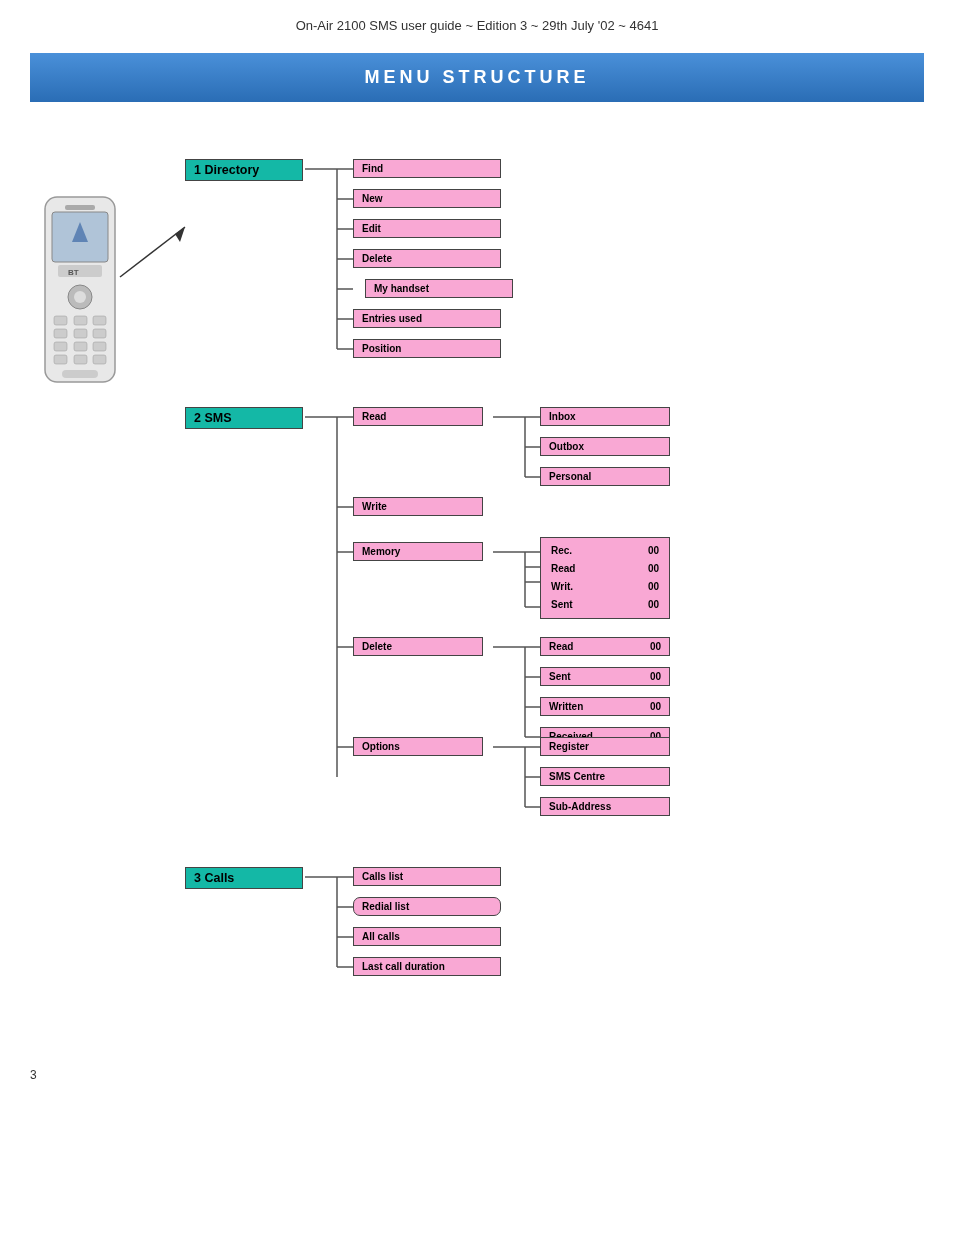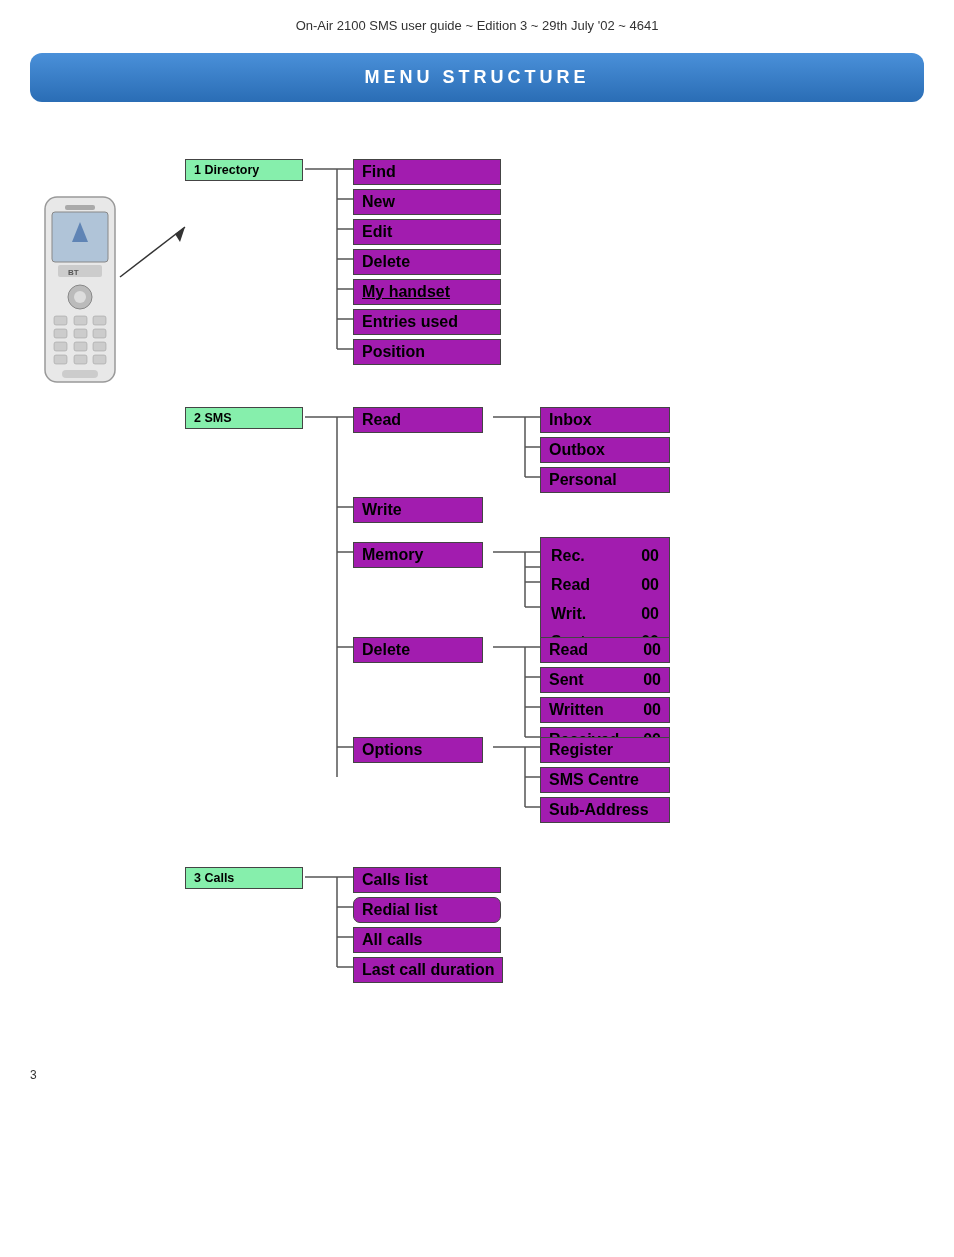--- a/index.html
+++ b/index.html
@@ -15,44 +15,44 @@
     .page-header {
       text-align: center;
       padding: 18px 0 10px 0;
       font-size: 13px;
       color: #333;
     }
 
     .blue-banner {
       background: linear-gradient(to bottom, #4a90d9, #2a6db5);
       margin: 10px 30px;
-      border-radius: 12px;
+      border-radius: 0;
       text-align: center;
       padding: 14px 0;
     }
     .blue-banner h1 {
       color: white;
       font-size: 18px;
       font-weight: bold;
       letter-spacing: 4px;
     }
 
     
     .box {
       position: absolute;
       border: 1.5px solid #444;
       padding: 3px 8px;
-      font-size: 16px;
+      font-size: 10px;
       font-weight: bold;
-      background: #a21caf;
+      background: #f9a8d4;
       white-space: nowrap;
     }
 
     .box.l1 {
-      background: #86efac;
+      background: #14b8a6;
       font-size: 12.5px;
     }
 
     .page-number {
       position: absolute;
       bottom: 20px;
       left: 30px;
       font-size: 12px;
       color: #333;
     }
@@ -175,21 +175,21 @@
     </svg>
 
     <div class="box l1" style="left: 0px; top: 27px; min-width: 118px;">
       <span>1 Directory</span>
     </div>
 
     <div class="box" style="left: 168px; top: 27px; min-width: 148px;">Find</div>
     <div class="box" style="left: 168px; top: 57px; min-width: 148px;">New</div>
     <div class="box" style="left: 168px; top: 87px; min-width: 148px;">Edit</div>
     <div class="box" style="left: 168px; top: 117px; min-width: 148px;">Delete</div>
-    <div class="box" style="left: 168px; top: 147px; min-width: 148px; text-decoration: underline;">My handset</div>
+    <div class="box" style="left: 180px; top: 147px; min-width: 148px;">My handset</div>
     <div class="box" style="left: 168px; top: 177px; min-width: 148px;">Entries used</div>
     <div class="box" style="left: 168px; top: 207px; min-width: 148px;">Position</div>
 
     <div class="box l1" style="left: 0px; top: 275px; min-width: 118px;">
       <span>2 SMS</span>
     </div>
 
     <div class="box" style="left: 168px; top: 275px; min-width: 130px;">Read</div>
 
     <div class="box" style="left: 355px; top: 275px; min-width: 130px;">Inbox</div>

